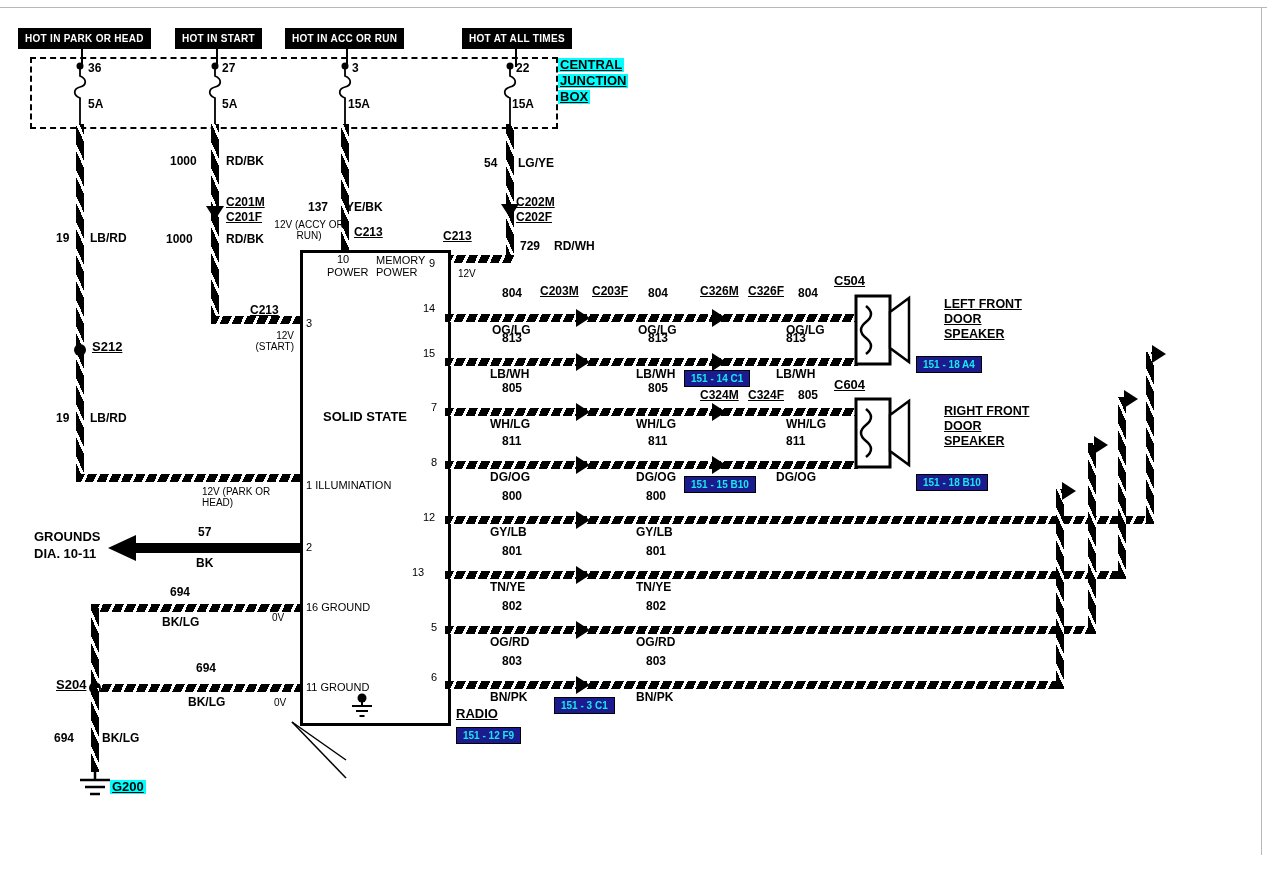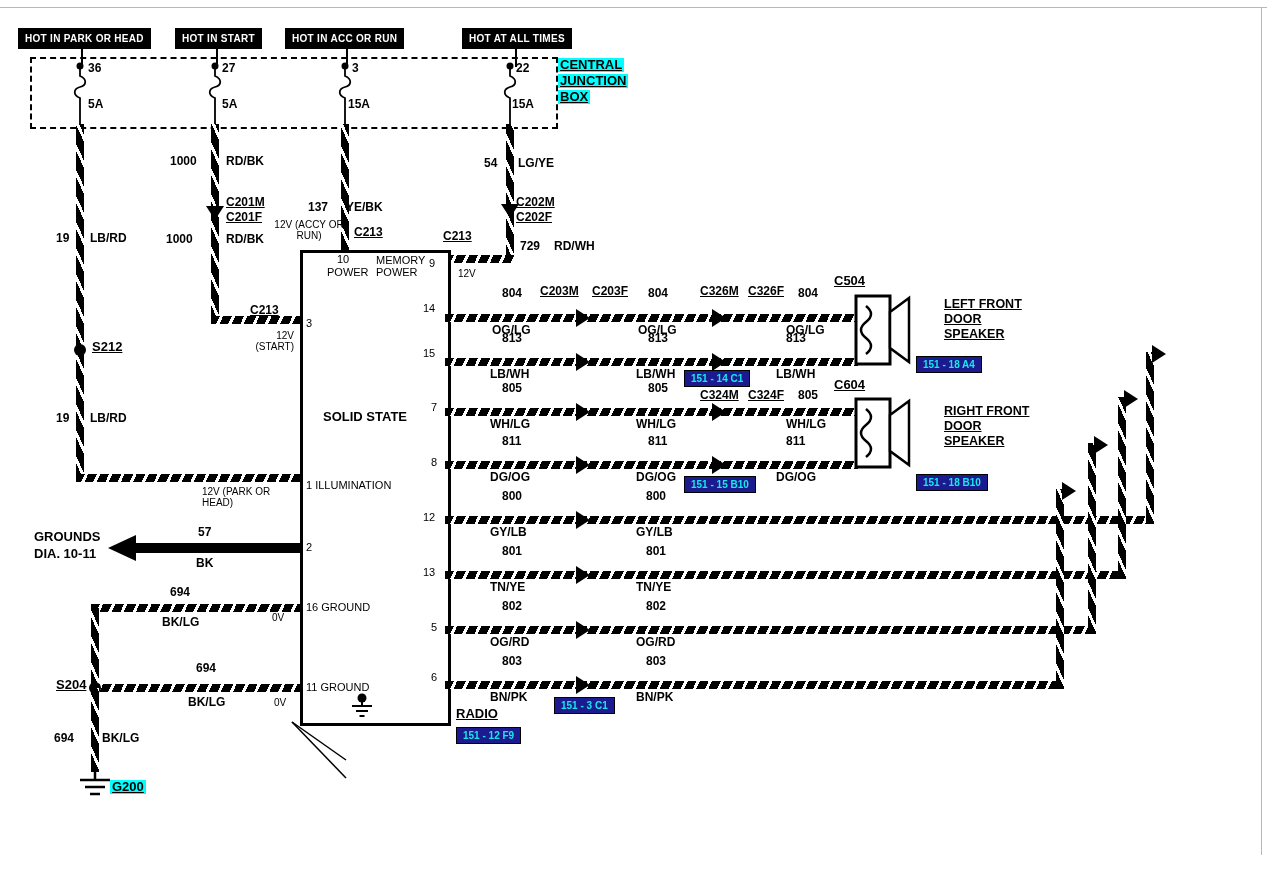--- a/index.html
+++ b/index.html
@@ -132,21 +132,21 @@
   <span class="lbl b13" style="left:323px;top:410px">SOLID STATE</span>
   <span class="pin" style="left:306px;top:479px">1 ILLUMINATION</span>
   <span class="pin" style="left:306px;top:541px">2</span>
   <span class="pin" style="left:306px;top:601px">16 GROUND</span>
   <span class="pin" style="left:306px;top:681px">11 GROUND</span>
   <span class="pin" style="left:423px;top:302px">14</span>
   <span class="pin" style="left:423px;top:347px">15</span>
   <span class="pin" style="left:431px;top:401px">7</span>
   <span class="pin" style="left:431px;top:456px">8</span>
   <span class="pin" style="left:423px;top:511px">12</span>
-  <span class="pin" style="left:423px;top:566px">13</span>
+  <span class="pin" style="left:412px;top:566px">13</span>
   <span class="pin" style="left:431px;top:621px">5</span>
   <span class="pin" style="left:431px;top:671px">6</span>
   <svg class="abs" style="left:350px;top:692px" width="24" height="26" viewBox="0 0 24 26">
       <circle cx="12" cy="6" r="4.5"></circle>
       <line x1="12" y1="6" x2="12" y2="14" stroke="#000" stroke-width="2"></line>
       <line x1="2" y1="14" x2="22" y2="14" stroke="#000" stroke-width="2"></line>
       <line x1="6" y1="19" x2="18" y2="19" stroke="#000" stroke-width="2"></line>
       <line x1="9.5" y1="24" x2="14.5" y2="24" stroke="#000" stroke-width="2"></line>
     </svg>
   <span class="lbl b13 und" style="left:456px;top:707px">RADIO</span>

